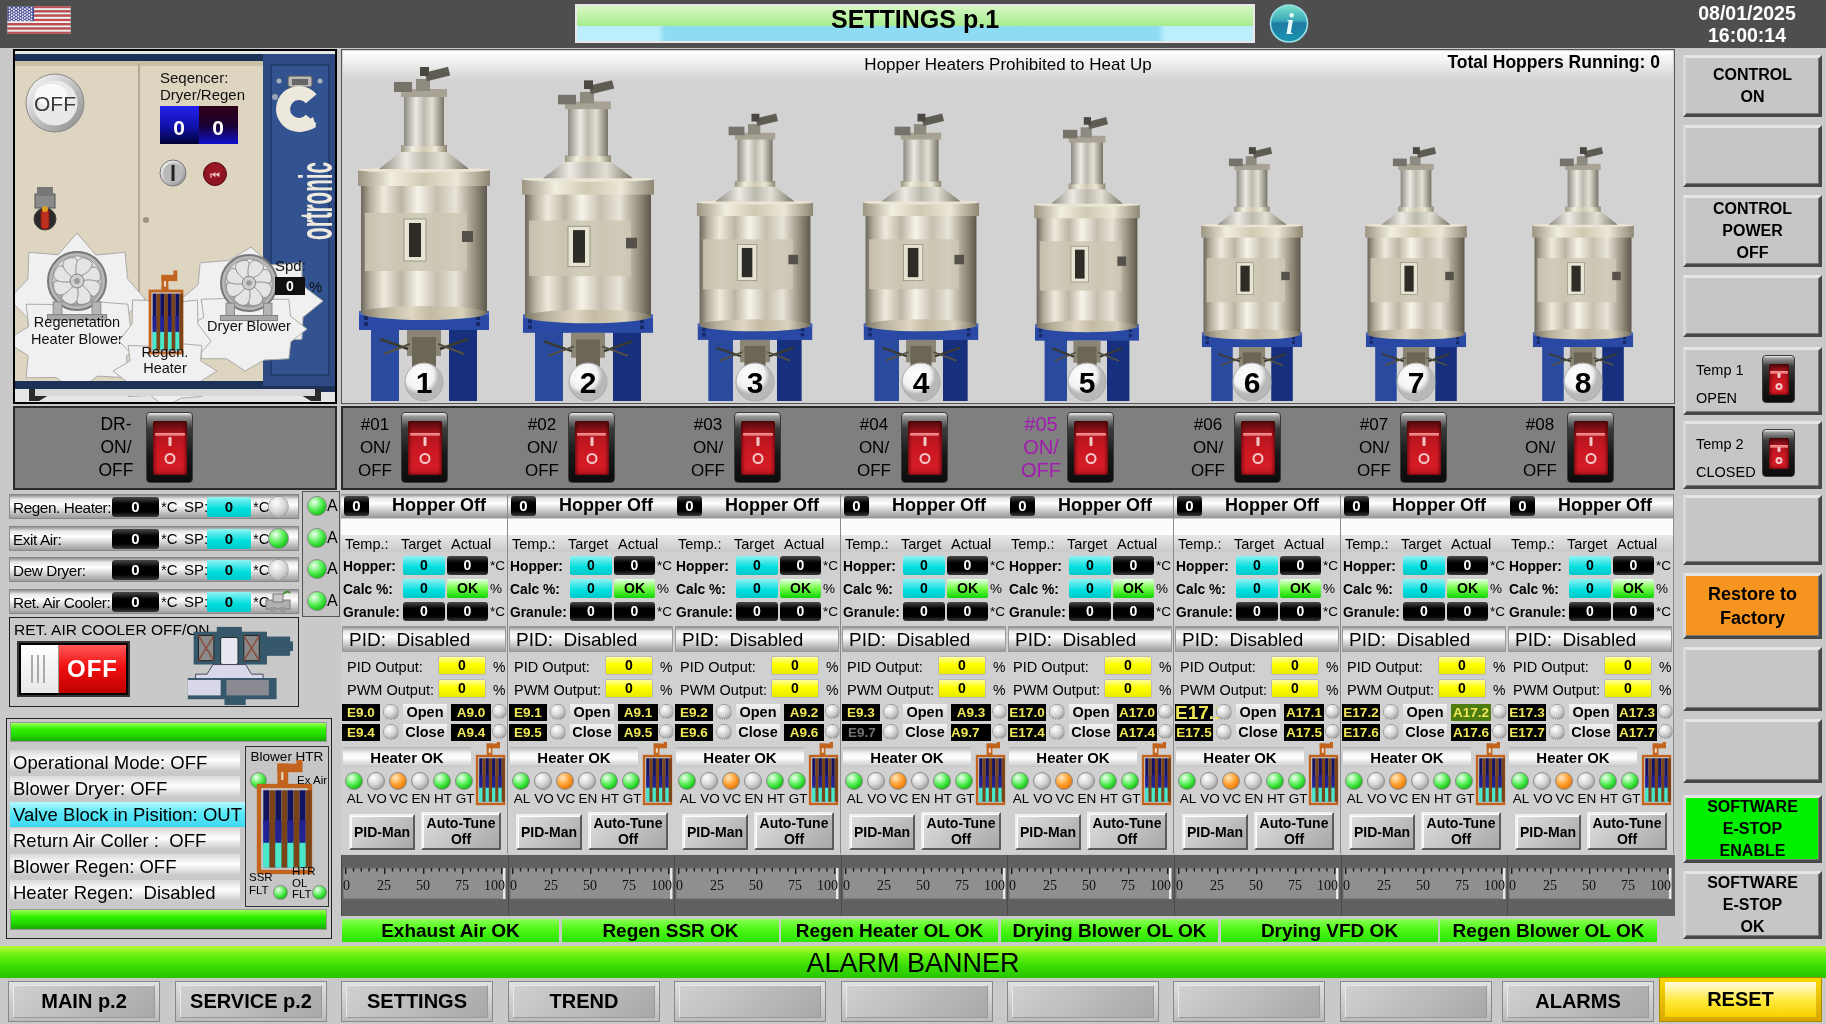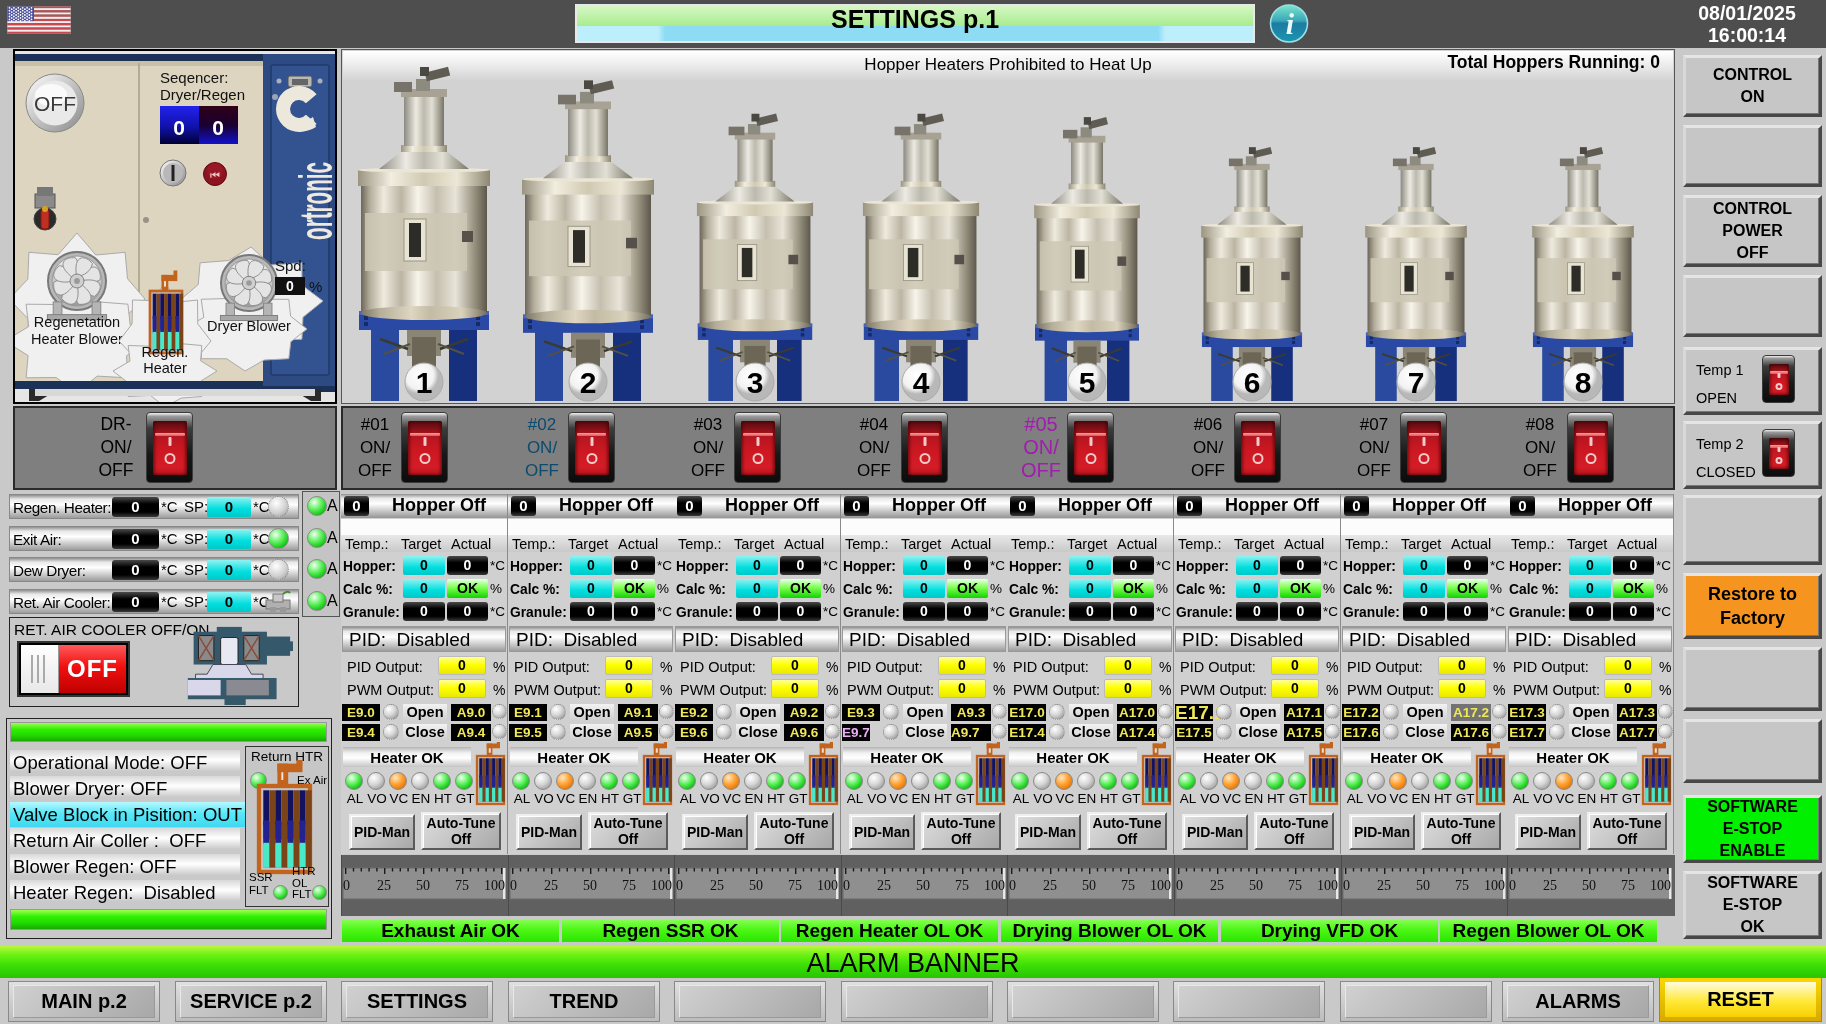--- a/index.html
+++ b/index.html
@@ -362,21 +362,21 @@
   </div>
 <div class="a" style="left:341px;top:406px;width:1334px;height:84px;background:#7f7f7f;border:2px solid #2a2a2a"></div>
 <div class="a" style="left:347px;top:413px;width:56px;height:70px;font-size:17px;color:#000;text-align:center;line-height:23px">#01<br>ON/<br>OFF</div>
 <div class="a rocker" style="left:401.0px;top:412px;width:47px;height:71px">
 <div class="rockin" style="left:6px;top:8px;width:34px;height:54px">
 <div class="rkline" style="top:12px"></div>
 <div class="rkI" style="top:16px;width:3px;height:9px"></div>
 <div class="rkO" style="top:32px;width:11px;height:11px"></div>
 </div>
   </div>
-<div class="a" style="left:514px;top:413px;width:56px;height:70px;font-size:17px;color:#0c4a6e;text-align:center;line-height:23px">#02<br>ON/<br>OFF</div>
+<div class="a" style="left:514px;top:413px;width:56px;height:70px;font-size:17px;color:#000000;text-align:center;line-height:23px">#02<br>ON/<br>OFF</div>
 <div class="a rocker" style="left:567.5px;top:412px;width:47px;height:71px">
 <div class="rockin" style="left:6px;top:8px;width:34px;height:54px">
 <div class="rkline" style="top:12px"></div>
 <div class="rkI" style="top:16px;width:3px;height:9px"></div>
 <div class="rkO" style="top:32px;width:11px;height:11px"></div>
 </div>
   </div>
 <div class="a" style="left:680px;top:413px;width:56px;height:70px;font-size:17px;color:#000;text-align:center;line-height:23px">#03<br>ON/<br>OFF</div>
 <div class="a rocker" style="left:734.0px;top:412px;width:47px;height:71px">
 <div class="rockin" style="left:6px;top:8px;width:34px;height:54px">
@@ -507,21 +507,21 @@
 <div class="a" style="left:10px;top:802px;width:230px;height:25px;background:linear-gradient(180deg,#d8d8d8,#ffffff 40%,#c9c9c9 85%)"></div>
 <div class="a" style="left:10px;top:802px;width:237px;height:25px;background:linear-gradient(180deg,#b8f8ff,#58e8f8 45%,#40d8f0)"></div>
 <div class="a" style="left:13px;top:804px;font-size:18.5px;color:#000;white-space:nowrap">Valve Block in Pisition: OUT</div>
 <div class="a" style="left:10px;top:828px;width:230px;height:25px;background:linear-gradient(180deg,#d8d8d8,#ffffff 40%,#c9c9c9 85%)"></div>
 <div class="a" style="left:13px;top:830px;font-size:18.5px;color:#000;white-space:nowrap">Return Air Coller :&nbsp; OFF</div>
 <div class="a" style="left:10px;top:854px;width:230px;height:25px;background:linear-gradient(180deg,#d8d8d8,#ffffff 40%,#c9c9c9 85%)"></div>
 <div class="a" style="left:13px;top:856px;font-size:18.5px;color:#000;white-space:nowrap">Blower Regen: OFF</div>
 <div class="a" style="left:10px;top:880px;width:230px;height:25px;background:linear-gradient(180deg,#d8d8d8,#ffffff 40%,#c9c9c9 85%)"></div>
 <div class="a" style="left:13px;top:882px;font-size:18.5px;color:#000;white-space:nowrap">Heater Regen:&nbsp; Disabled</div>
 <div class="a" style="left:245px;top:746px;width:84px;height:161px;background:#c6c6c6;border:1px solid #333"></div>
-<div class="a" style="left:245px;top:749px;width:84px;height:16px;font-size:13.5px;color:#000;text-align:center">Return HTR</div>
+<div class="a" style="left:245px;top:749px;width:84px;height:16px;font-size:13.5px;color:#000;text-align:center">Blower HTR</div>
 <div class="a led ledg" style="left:250px;top:772px;width:17px;height:17px"></div>
 <svg class="a" style="left:255px;top:760px" width="64" height="125" viewBox="0 0 64 125">
     <g transform="translate(4,26)">
       <rect x="18.4" y="-22.4" width="10.8" height="24.1" fill="#c2641e"></rect>
       <rect x="22.3" y="-19.8" width="2" height="13.8" fill="#f0e0d0"></rect>
       <rect x="18.4" y="-22.4" width="25.1" height="8.6" fill="#c2641e"></rect>
       <rect x="37.4" y="-28.4" width="6.1" height="6.9" fill="#c2641e"></rect>
       <rect x="0" y="0" width="51" height="86" fill="#c4c4c4" stroke="#c2641e" stroke-width="4.3"></rect>
       <rect x="4.3" y="4.3" width="42.3" height="77.3" fill="#b8b8c8"></rect>
       <rect x="4.3" y="53.3" width="42.3" height="28.3" fill="#35c8d8"></rect>
@@ -828,21 +828,21 @@
     <div class="a yl" style="left:97px;top:162px;width:48px;height:19px;font-size:14px;line-height:17px">0</div>
     <div class="a" style="left:152px;top:165px;font-size:14px;color:#000">%</div>
     <div class="a" style="left:6px;top:188px;font-size:14.5px;color:#000">PWM Output:</div>
     <div class="a yl" style="left:97px;top:185px;width:48px;height:19px;font-size:14px;line-height:17px">0</div>
     <div class="a" style="left:152px;top:188px;font-size:14px;color:#000">%</div>
     <div class="a" style="left:1px;top:210px;width:38px;height:17px;background:#000;color:#f0e858;font-size:13.5px;font-weight:bold;text-align:center;line-height:17px">E9.3</div>
     <div class="a led ledgr" style="left:42px;top:210px;width:16px;height:16px;border-style:dotted"></div>
     <div class="a" style="left:62px;top:210px;width:44px;height:17px;background:linear-gradient(180deg,#f2f2f2,#cfcfcf);font-size:14.5px;font-weight:bold;color:#000;text-align:center;line-height:17px">Open</div>
     <div class="a" style="left:110px;top:210px;width:40px;height:17px;background:#000;color:#f0e858;font-size:13.5px;font-weight:bold;text-align:center;line-height:17px">A9.3</div>
     <div class="a led ledgr" style="left:151px;top:210px;width:15px;height:15px;border-style:dotted"></div>
-    <div class="a" style="left:1px;top:230px;width:28px;height:17px;background:#000;color:#f0abfc;font-size:13.5px;font-weight:bold;text-align:center;line-height:17px">E9.7</div>
+    <div class="a" style="left:1px;top:230px;width:40px;height:17px;background:#000;color:#737373;font-size:13.5px;font-weight:bold;text-align:center;line-height:17px">E9.7</div>
     <div class="a led ledgr" style="left:42px;top:230px;width:16px;height:16px;border-style:dotted"></div>
     <div class="a" style="left:62px;top:230px;width:44px;height:17px;background:linear-gradient(180deg,#f2f2f2,#cfcfcf);font-size:14.5px;font-weight:bold;color:#000;text-align:center;line-height:17px">Close</div>
     <div class="a" style="left:110px;top:230px;width:40px;height:17px;background:#000;color:#f0e858;font-size:13.5px;font-weight:bold;line-height:17px">A9.7</div>
     <div class="a led ledgr" style="left:151px;top:230px;width:15px;height:15px;border-style:dotted"></div>
     <div class="a silver2" style="left:2px;top:253px;width:128px;height:20px"></div>
     <div class="a" style="left:2px;top:255px;width:128px;font-size:15px;font-weight:bold;color:#000;text-align:center">Heater OK</div>
     <svg class="a" style="left:133px;top:248px" width="34" height="66" viewBox="0 0 34 66">
       <g transform="translate(3,14)">
         <rect x="9.7" y="-12.5" width="5.7" height="13.4" fill="#c2641e"></rect>
         <rect x="11.8" y="-11.0" width="2" height="7.7" fill="#f0e0d0"></rect>
@@ -1078,21 +1078,21 @@
     <div class="a" style="left:8px;top:135px;font-size:19px;color:#000">PID:&nbsp; Disabled</div>
     <div class="a" style="left:6px;top:165px;font-size:14.5px;color:#000">PID Output:</div>
     <div class="a yl" style="left:97px;top:162px;width:48px;height:19px;font-size:14px;line-height:17px">0</div>
     <div class="a" style="left:152px;top:165px;font-size:14px;color:#000">%</div>
     <div class="a" style="left:6px;top:188px;font-size:14.5px;color:#000">PWM Output:</div>
     <div class="a yl" style="left:97px;top:185px;width:48px;height:19px;font-size:14px;line-height:17px">0</div>
     <div class="a" style="left:152px;top:188px;font-size:14px;color:#000">%</div>
     <div class="a" style="left:1px;top:210px;width:38px;height:17px;background:#000;color:#f0e858;font-size:13.5px;font-weight:bold;text-align:center;line-height:17px">E17.2</div>
     <div class="a led ledgr" style="left:42px;top:210px;width:16px;height:16px;border-style:dotted"></div>
     <div class="a" style="left:62px;top:210px;width:44px;height:17px;background:linear-gradient(180deg,#f2f2f2,#cfcfcf);font-size:14.5px;font-weight:bold;color:#000;text-align:center;line-height:17px">Open</div>
-    <div class="a" style="left:110px;top:210px;width:40px;height:17px;background:#737373;color:#f0e858;font-size:13.5px;font-weight:bold;text-align:center;line-height:17px">A17.2</div>
+    <div class="a" style="left:110px;top:210px;width:40px;height:17px;background:#4d7c0f;color:#f0e858;font-size:13.5px;font-weight:bold;text-align:center;line-height:17px">A17.2</div>
     <div class="a led ledgr" style="left:151px;top:210px;width:15px;height:15px;border-style:dotted"></div>
     <div class="a" style="left:1px;top:230px;width:38px;height:17px;background:#000;color:#f0e858;font-size:13.5px;font-weight:bold;text-align:center;line-height:17px">E17.6</div>
     <div class="a led ledgr" style="left:42px;top:230px;width:16px;height:16px;border-style:dotted"></div>
     <div class="a" style="left:62px;top:230px;width:44px;height:17px;background:linear-gradient(180deg,#f2f2f2,#cfcfcf);font-size:14.5px;font-weight:bold;color:#000;text-align:center;line-height:17px">Close</div>
     <div class="a" style="left:110px;top:230px;width:40px;height:17px;background:#000;color:#f0e858;font-size:13.5px;font-weight:bold;text-align:center;line-height:17px">A17.6</div>
     <div class="a led ledgr" style="left:151px;top:230px;width:15px;height:15px;border-style:dotted"></div>
     <div class="a silver2" style="left:2px;top:253px;width:128px;height:20px"></div>
     <div class="a" style="left:2px;top:255px;width:128px;font-size:15px;font-weight:bold;color:#000;text-align:center">Heater OK</div>
     <svg class="a" style="left:133px;top:248px" width="34" height="66" viewBox="0 0 34 66">
       <g transform="translate(3,14)">

